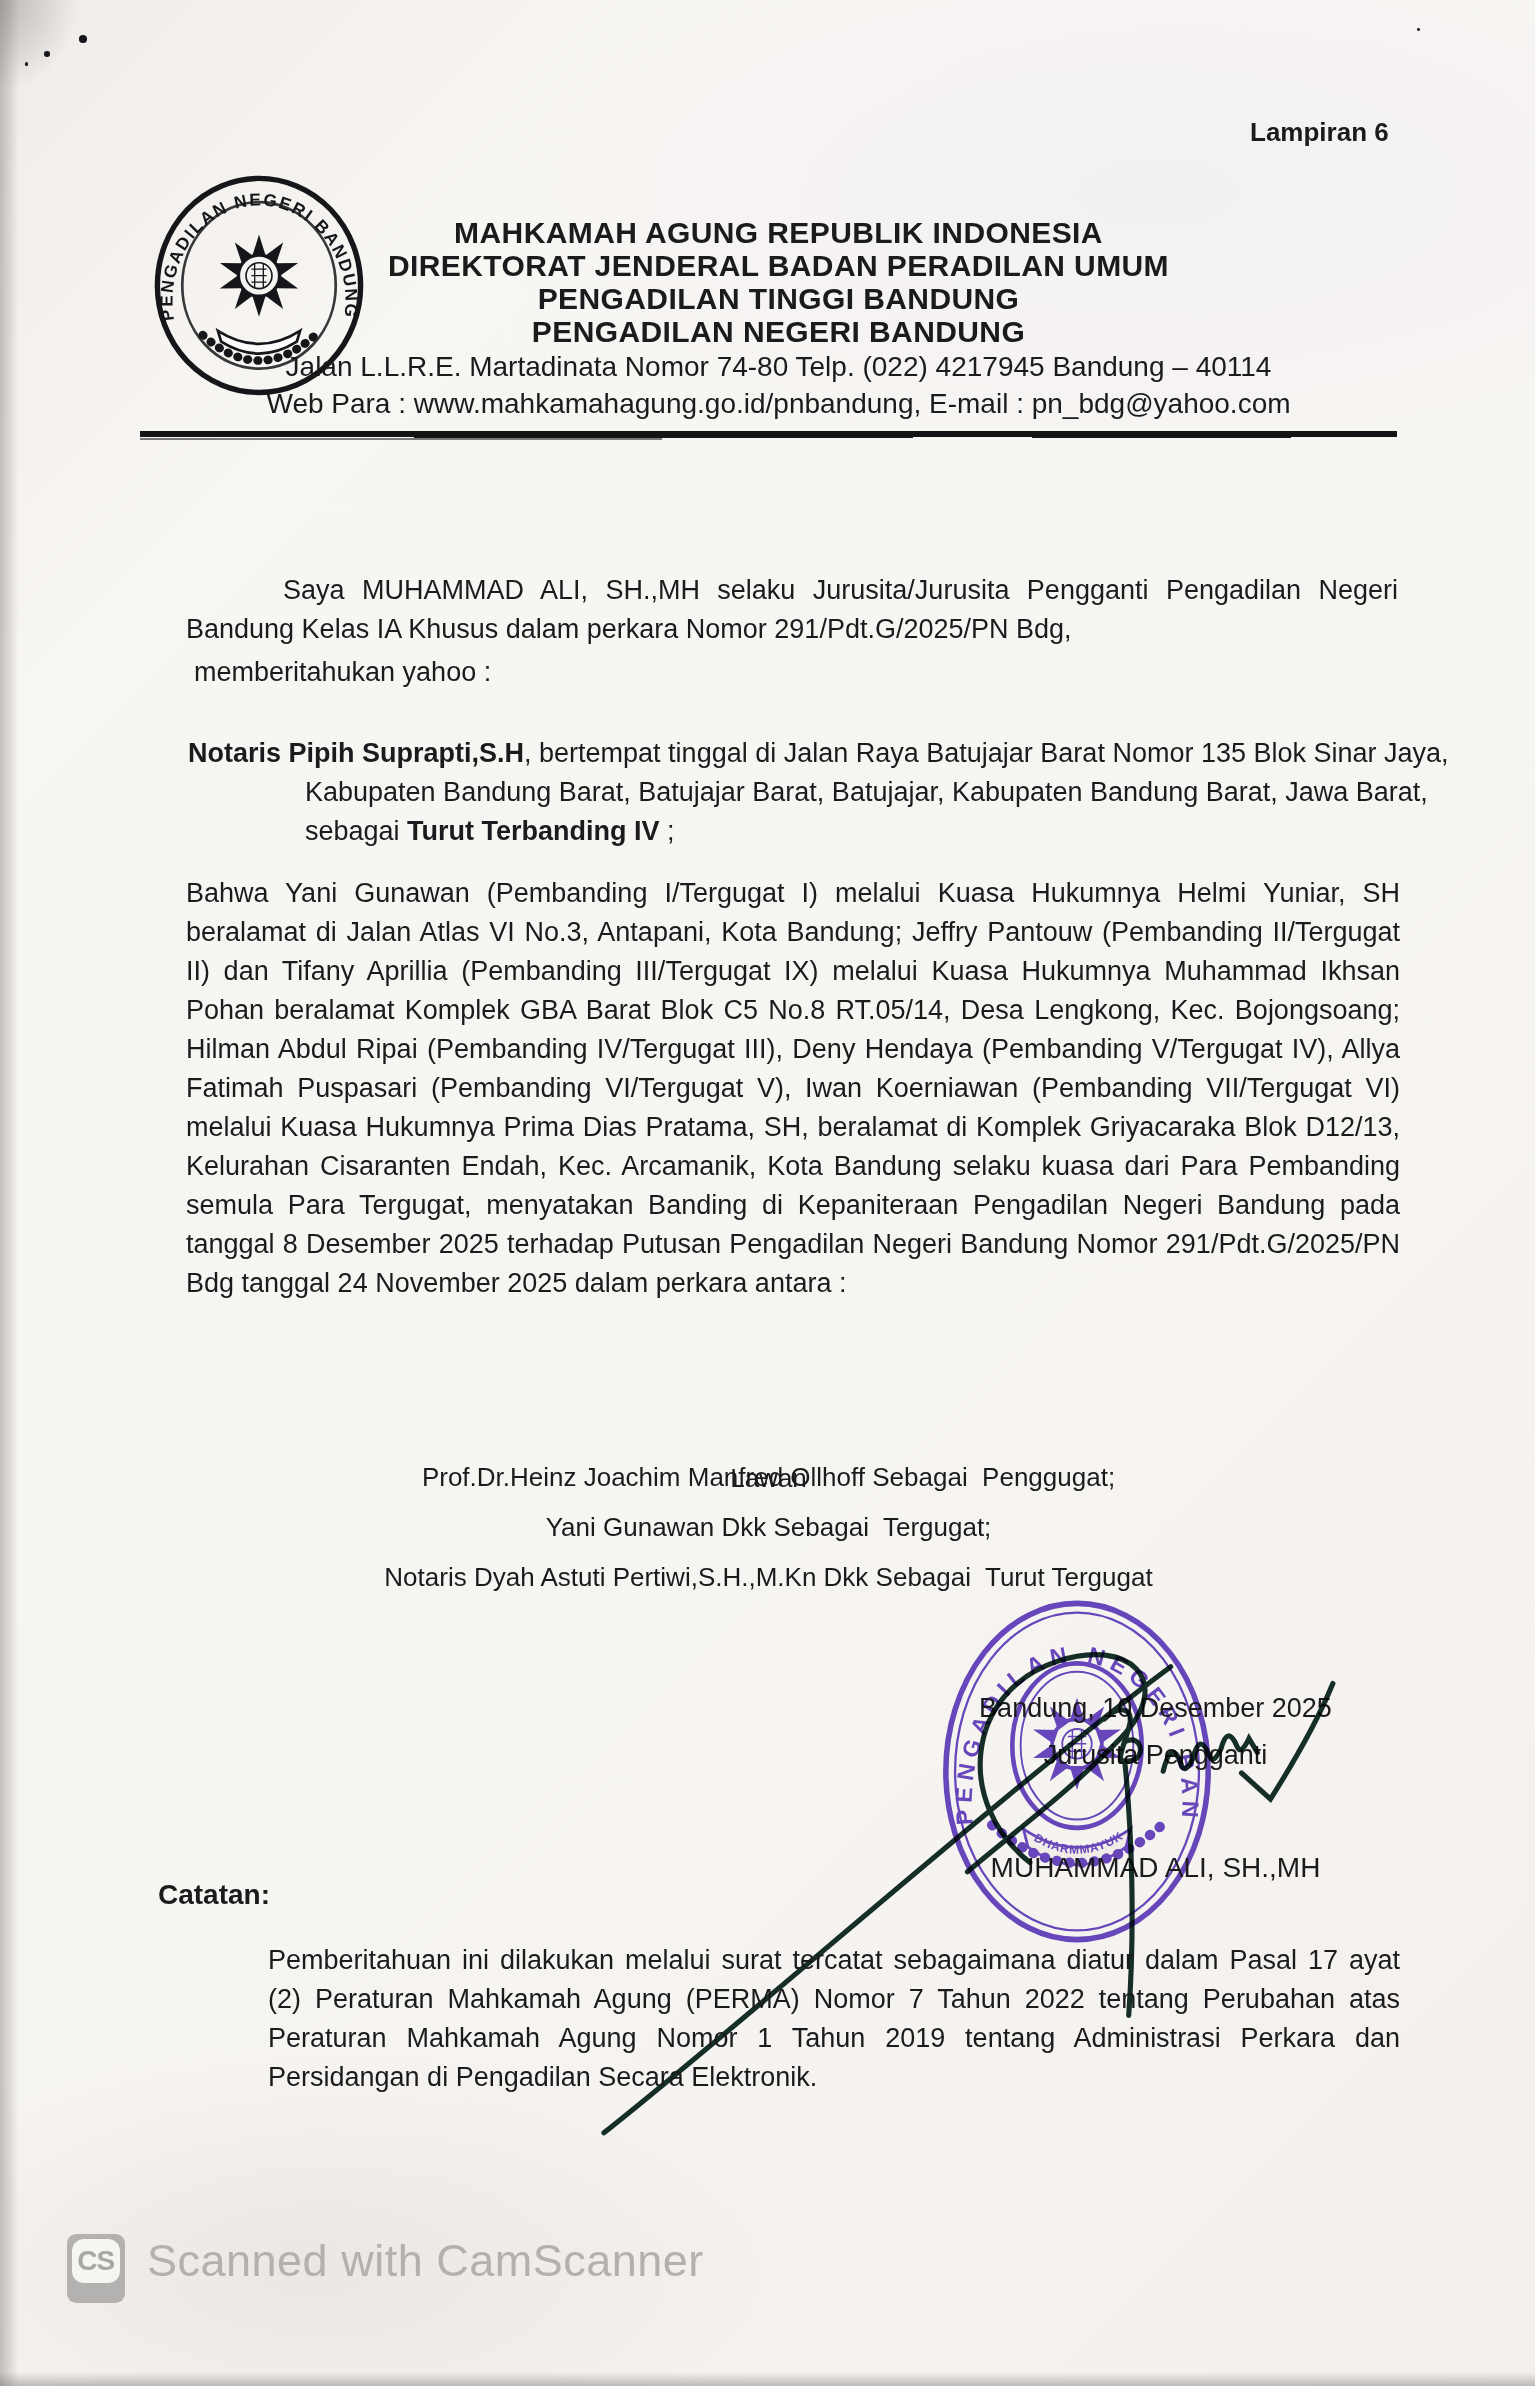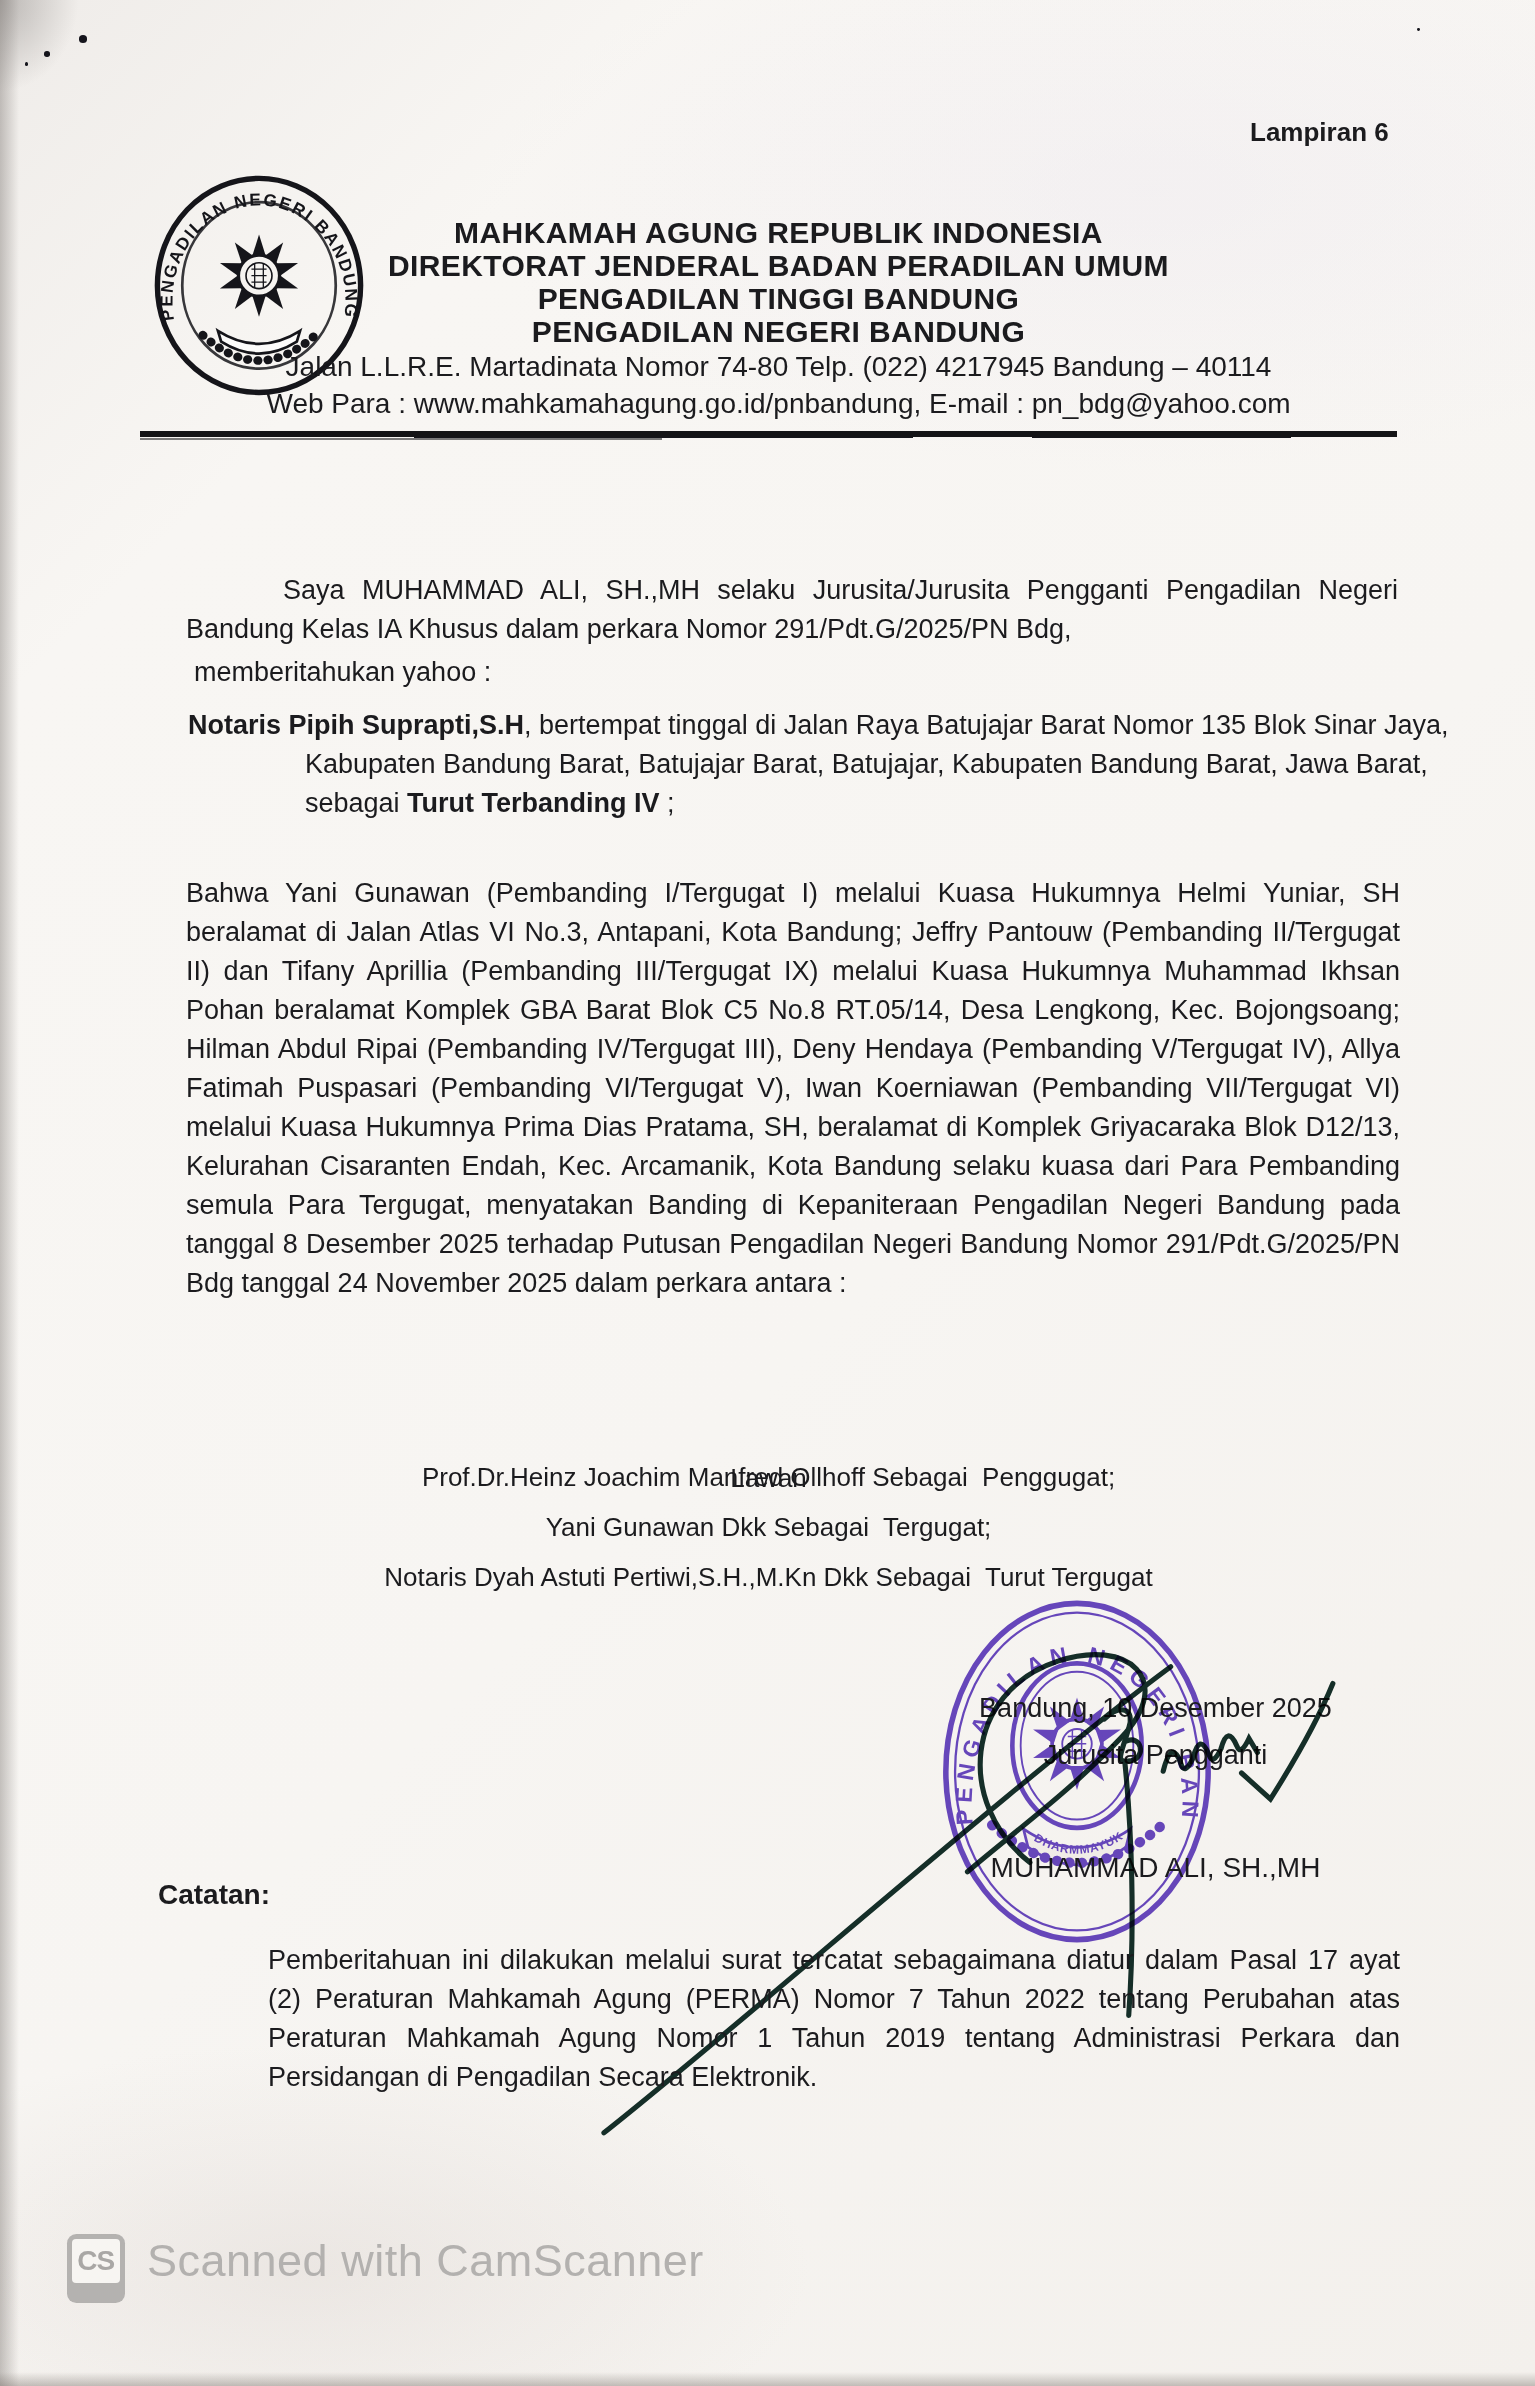--- a/index.html
+++ b/index.html
@@ -39,21 +39,21 @@
 
   .sig-block{width:447px;text-align:center;font-size:27px;line-height:47px;}
   .sig-name{font-size:28px;}
 
   .stamp{mix-blend-mode:multiply;opacity:.9;}
   .signature{mix-blend-mode:multiply;}
 
   .cs-badge{position:absolute;left:67px;top:2234px;width:58px;height:69px;
     background:#b4b2b0;border-radius:9.3px;}
   .cs-inner{position:absolute;left:4.7px;top:4.7px;width:48px;height:44px;background:#f7f5f2;
-    border-radius:4px;display:flex;align-items:center;justify-content:center;
+    border-radius:12px;display:flex;align-items:center;justify-content:center;
     font-size:28px;font-weight:bold;color:#a9a7a5;letter-spacing:-0.9px;}
   .cs-text{position:absolute;left:147px;top:2235px;font-size:45px;color:#b3b1af;
     letter-spacing:0.5px;}
 </style>
 </head>
 <body>
 
 <div class="page">
 
   <div class="edge-left"></div>
@@ -110,21 +110,21 @@
     </div>
   </div>
 
   <div class="hline" style="left:140px;top:431px;width:1257px;height:5.6px;"></div>
   <div class="hline" style="left:140px;top:438px;width:522px;height:1.9px;opacity:.55;"></div>
 
 
   <div class="abs body-text just indent" style="left:186px;top:571px;width:1212px;">Saya MUHAMMAD ALI, SH.,MH selaku Jurusita/Jurusita Pengganti Pengadilan Negeri Bandung Kelas IA Khusus dalam perkara Nomor 291/Pdt.G/2025/PN Bdg,</div>
   <div class="abs body-text" style="left:194px;top:653px;width:1212px;">memberitahukan yahoo :</div>
 
-  <div class="abs body-text hang" style="left:188px;top:706px;width:1204px;">
+  <div class="abs body-text hang" style="left:188px;top:734px;width:1204px;">
     <span class="b">Notaris Pipih Suprapti,S.H</span><span>, bertempat tinggal di Jalan Raya Batujajar Barat Nomor 135 Blok Sinar Jaya, Kabupaten Bandung Barat, Batujajar Barat, Batujajar, Kabupaten Bandung Barat, Jawa Barat, sebagai </span><span class="b">Turut Terbanding IV</span><span> ;</span>
   </div>
 
   <div class="abs body-text just" style="left:186px;top:874px;width:1214px;">Bahwa Yani Gunawan (Pembanding I/Tergugat I) melalui Kuasa Hukumnya Helmi Yuniar, SH beralamat di Jalan Atlas VI No.3, Antapani, Kota Bandung;  Jeffry Pantouw (Pembanding II/Tergugat II) dan Tifany Aprillia (Pembanding III/Tergugat IX) melalui Kuasa Hukumnya Muhammad Ikhsan Pohan beralamat Komplek GBA Barat Blok C5 No.8 RT.05/14, Desa Lengkong, Kec. Bojongsoang; Hilman Abdul Ripai (Pembanding IV/Tergugat III), Deny Hendaya (Pembanding V/Tergugat IV), Allya Fatimah Puspasari (Pembanding VI/Tergugat V), Iwan Koerniawan (Pembanding VII/Tergugat VI) melalui Kuasa Hukumnya Prima Dias Pratama, SH, beralamat di Komplek Griyacaraka Blok D12/13, Kelurahan Cisaranten Endah, Kec. Arcamanik, Kota Bandung selaku kuasa dari Para Pembanding semula Para Tergugat,  menyatakan Banding di Kepaniteraan Pengadilan Negeri Bandung  pada tanggal 8 Desember 2025 terhadap Putusan Pengadilan Negeri Bandung  Nomor 291/Pdt.G/2025/PN Bdg tanggal 24 November 2025 dalam perkara antara :</div>
 
   <div class="abs center party" style="left:158px;top:1462px;width:1221px;">Prof.Dr.Heinz Joachim Manfred Ollhoff Sebagai  Penggugat;</div>
   <div class="abs center party" style="left:158px;top:1463px;width:1221px;">Lawan</div>
   <div class="abs center party" style="left:158px;top:1512px;width:1221px;">Yani Gunawan Dkk Sebagai  Tergugat;</div>
   <div class="abs center party" style="left:158px;top:1562px;width:1221px;">Notaris Dyah Astuti Pertiwi,S.H.,M.Kn Dkk Sebagai  Turut Tergugat</div>
 

